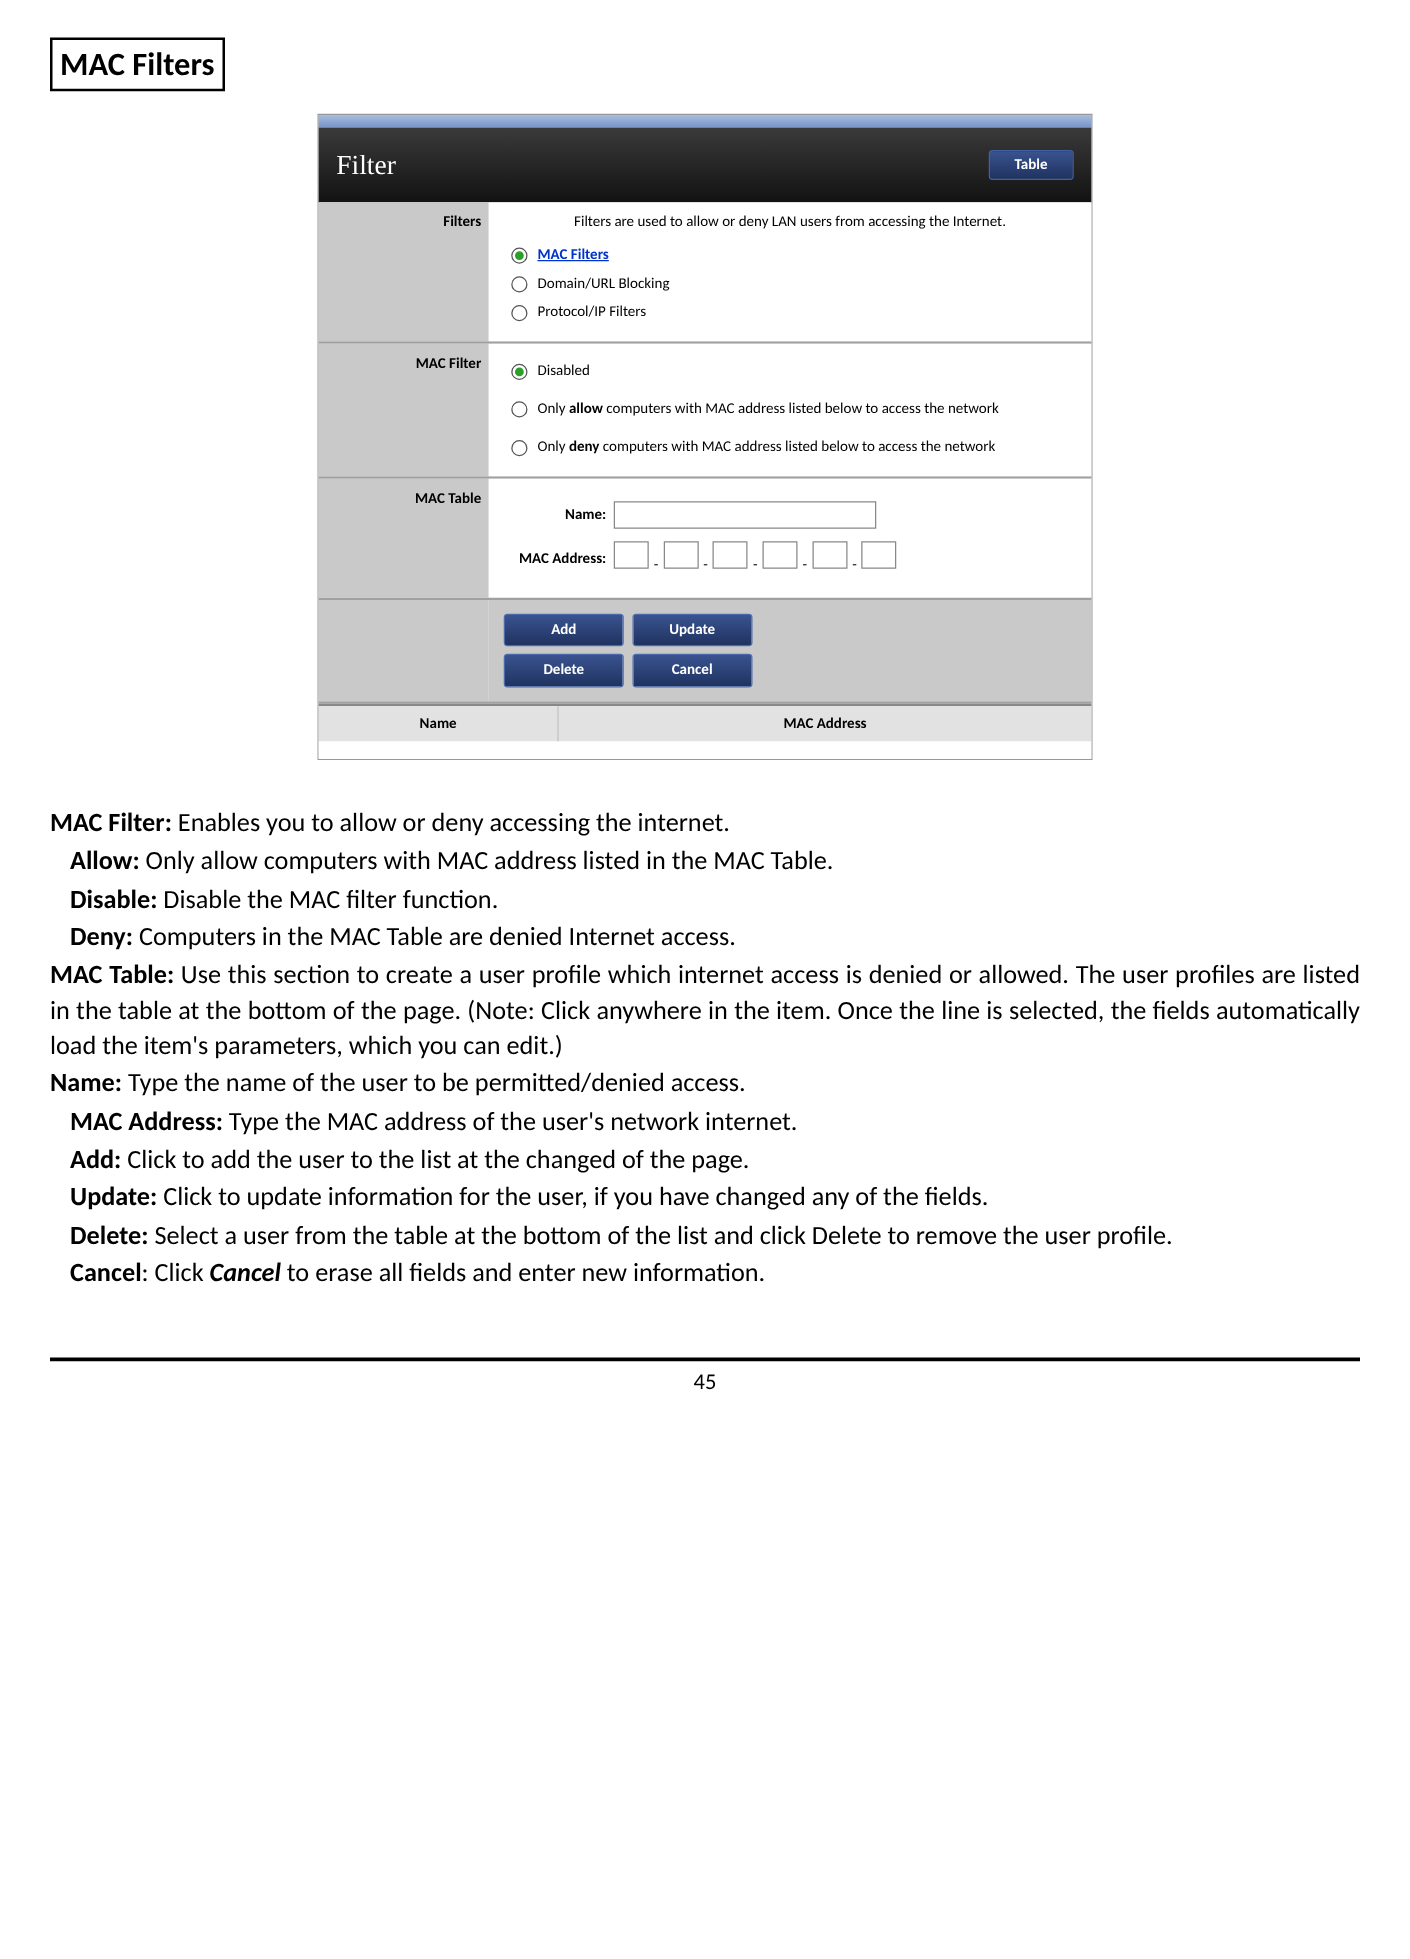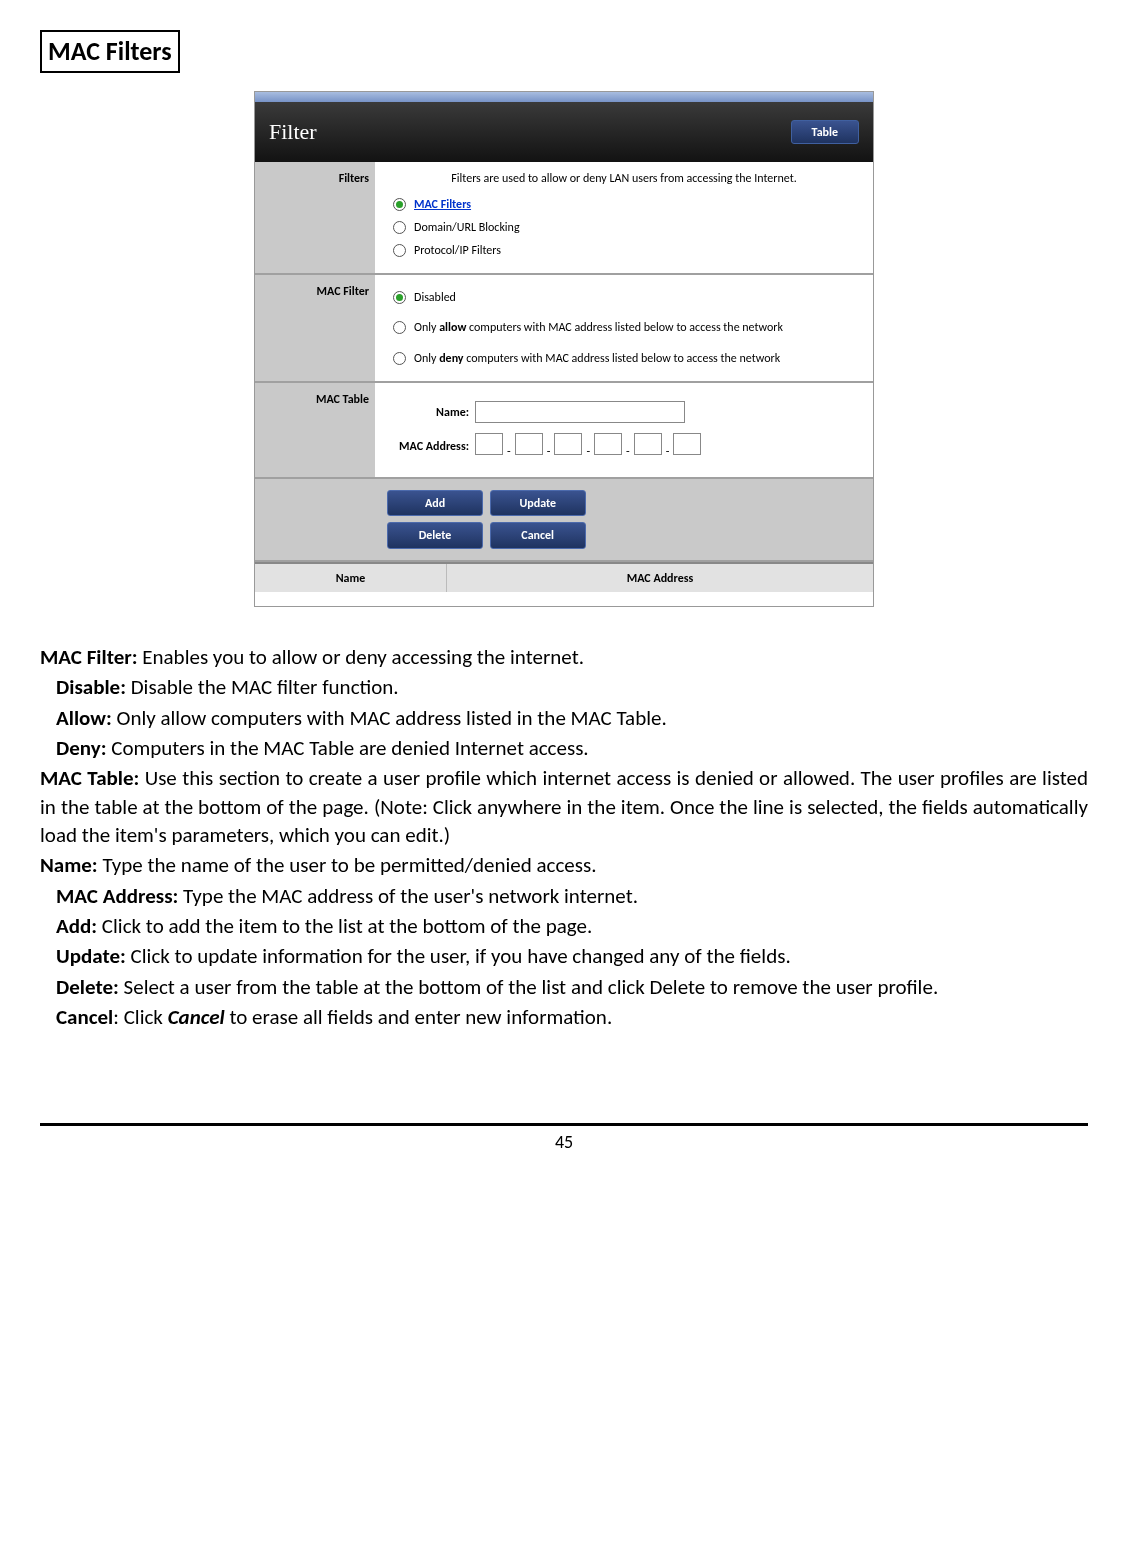--- a/index.html
+++ b/index.html
@@ -59,21 +59,21 @@
     border-radius: 3px;
     cursor: pointer;
   }
   .ss-body { background: #fff; font-size: 12px; color: #000; }
   .ss-row {
     display: flex;
     border-bottom: 2px solid #a0a0a0;
   }
   .ss-row:last-child { border-bottom: none; }
   .ss-label-col {
-    width: 120px;
+    width: 136px;
     background: #c9c9c9;
     text-align: right;
     padding: 8px 6px 8px 4px;
     font-size: 12px;
     font-weight: bold;
   }
   .ss-content-col {
     flex: 1;
     background: #fff;
     padding: 8px 10px;
@@ -168,21 +168,21 @@
   .ss-th.name-col { width: 192px; }
   .ss-th.mac-col { flex: 1; border-right: none; }
 
   .doc-body { margin-top: 8px; }
   .doc-line { margin: 2px 0; }
   .indent { padding-left: 16px; }
   .doc-line b { font-weight: bold; }
   .doc-justify { text-align: justify; }
   .bottom-rule {
     border-top: 3px solid #000;
-    margin-top: 92px;
+    margin-top: 54px;
     padding-top: 4px;
     text-align: center;
     font-size: 18px;
   }
 </style>
 </head>
 <body>
 
 
 
@@ -271,27 +271,27 @@
       </div>
       <div style="height:14px; background:#fff"></div>
 
     </div>
   </div>
 </div>
 
 
 <div class="doc-body">
   <div class="doc-line"><b>MAC Filter:</b><span> Enables you to allow or deny accessing the internet.</span></div>
+  <div class="doc-line indent"><b>Allow:</b><span> Only allow computers with MAC address listed in the MAC Table.</span></div>
   <div class="doc-line indent"><b>Disable:</b><span> Disable the MAC filter function.</span></div>
-  <div class="doc-line indent"><b>Allow:</b><span> Only allow computers with MAC address listed in the MAC Table.</span></div>
   <div class="doc-line indent"><b>Deny:</b><span> Computers in the MAC Table are denied Internet access.</span></div>
   <div class="doc-line doc-justify"><b>MAC Table:</b><span> Use this section to create a user profile which internet access is denied or allowed.  The user profiles are listed in the table at the bottom of the page.   (Note: Click anywhere in the item. Once the line is selected, the fields automatically load the item's parameters, which you can edit.)</span></div>
   <div class="doc-line"><b>Name:</b><span> Type the name of the user to be permitted/denied access.</span></div>
   <div class="doc-line indent"><b>MAC Address:</b><span> Type the MAC address of the user's network internet.</span></div>
-  <div class="doc-line indent"><b>Add:</b><span> Click to add the item to the list at the bottom of the page.</span></div>
+  <div class="doc-line indent"><b>Add:</b><span> Click to add the user to the list at the changed of the page.</span></div>
   <div class="doc-line indent doc-justify"><b>Update:</b><span> Click to update information for the user, if you have changed any of the fields.</span></div>
   <div class="doc-line indent doc-justify"><b>Delete:</b><span> Select a user from the table at the bottom of the list and click Delete to remove the user profile.</span></div>
   <div class="doc-line indent"><b>Cancel</b><span>: Click </span><b><i>Cancel</i></b><span> to erase all fields and enter new information.</span></div>
 </div>
 
 <div class="bottom-rule">
   <span>45</span>
 </div>
 
 

